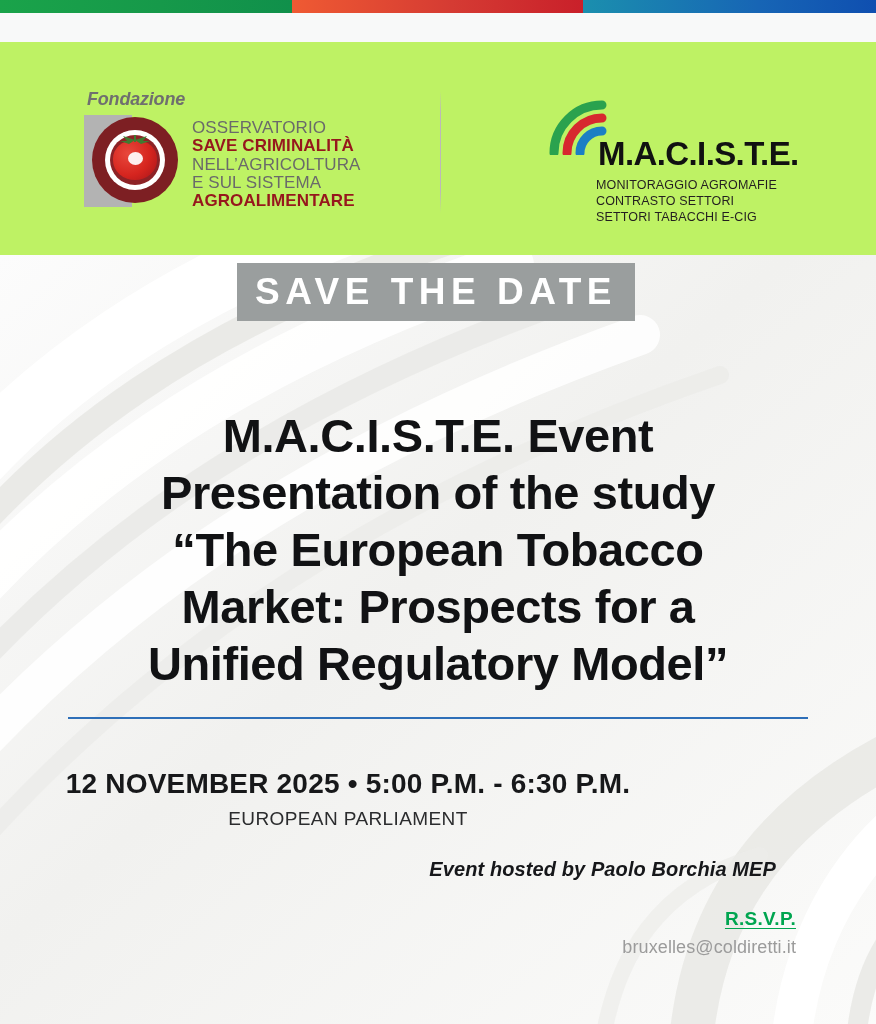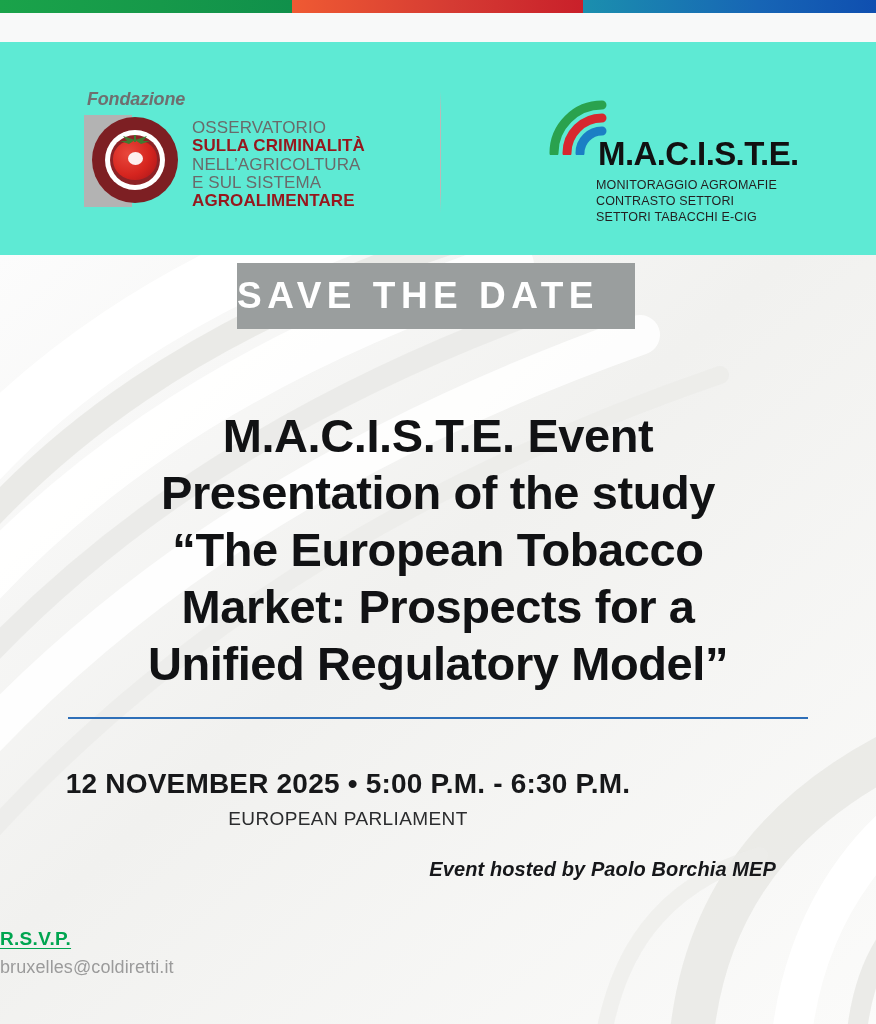--- a/index.html
+++ b/index.html
@@ -30,21 +30,21 @@
   .seg-green { width: 292px; background: linear-gradient(90deg, #1aa34a 0%, #16994a 55%, #10904b 100%); }
   .seg-red   { width: 291px; background: linear-gradient(90deg, #ef5a33 0%, #d53b33 55%, #c9202a 100%); }
   .seg-blue  { width: 293px; background: linear-gradient(90deg, #1b8fae 0%, #1765b5 60%, #0f4fb0 100%); }
 
   
   .header {
     position: absolute;
     top: 13px; left: 0;
     width: 876px;
     height: 242px;
-    background: #5eead4;
+    background: #bef264;
     z-index: 3;
   }
   .header-strip-top {
     position: absolute;
     top: 0; left: 0; width: 100%; height: 29px;
     background: #f8f9f9;
   }
 
   
   .logo-divider {
@@ -180,24 +180,25 @@
     height: 769px;
     background: #f2f2f0;
     overflow: hidden;
   }
   .swirl { position: absolute; top: 0; left: 0; }
 
   
   .std-banner {
     position: absolute;
     left: 237px; top: 8px;
-    width: 398px; height: 66px;
+    width: 398px; height: 58px;
     background: #9a9e9e;
     display: flex;
     align-items: center;
+    justify-content: center;
     z-index: 4;
   }
   .std-text {
     color: #ffffff;
     font-size: 37px;
     font-weight: 700;
     letter-spacing: 5.5px;
     font-family: "Liberation Sans", sans-serif;
   }
 
@@ -261,23 +262,23 @@
     font-weight: 600;
     color: #16171a;
     letter-spacing: .1px;
     z-index: 4;
     font-family: "Liberation Sans", sans-serif;
   }
 
   
   .rsvp-block {
     position: absolute;
-    left: 0; top: 673px;
+    left: 0; top: 653px;
     width: 796px;
-    text-align: left;
+    text-align: right;
     z-index: 4;
   }
   .rsvp-label {
     display: inline-block;
     font-size: 19px;
     font-weight: 700;
     color: #00a550;
     text-decoration: underline;
     text-underline-offset: 3px;
     letter-spacing: .3px;
@@ -321,21 +322,21 @@
             <path d="M17 11 L17 4"></path>
             <path d="M17 5 L5 1 L9 6 L2 6 L11 9 Z"></path>
             <path d="M17 5 L29 1 L25 6 L32 6 L23 9 Z"></path>
           </g>
           <rect x="16" y="0" width="2" height="7" fill="#3f7a31"></rect>
         </svg>
       </div>
 
       <div class="fond-text">
         <div class="ft-line ft-thin">OSSERVATORIO</div>
-        <div class="ft-line ft-bold">SULLA CRIMINALITÀ</div>
+        <div class="ft-line ft-bold">SAVE CRIMINALITÀ</div>
         <div class="ft-line ft-thin">NELL’AGRICOLTURA</div>
         <div class="ft-line ft-thin">E SUL SISTEMA</div>
         <div class="ft-line ft-bold">AGROALIMENTARE</div>
       </div>
     </div>
 
     <div class="logo-divider"></div>
 
     <div class="mac-logo">
       <svg class="mac-arcs" width="62" height="58" viewBox="0 0 62 58">

